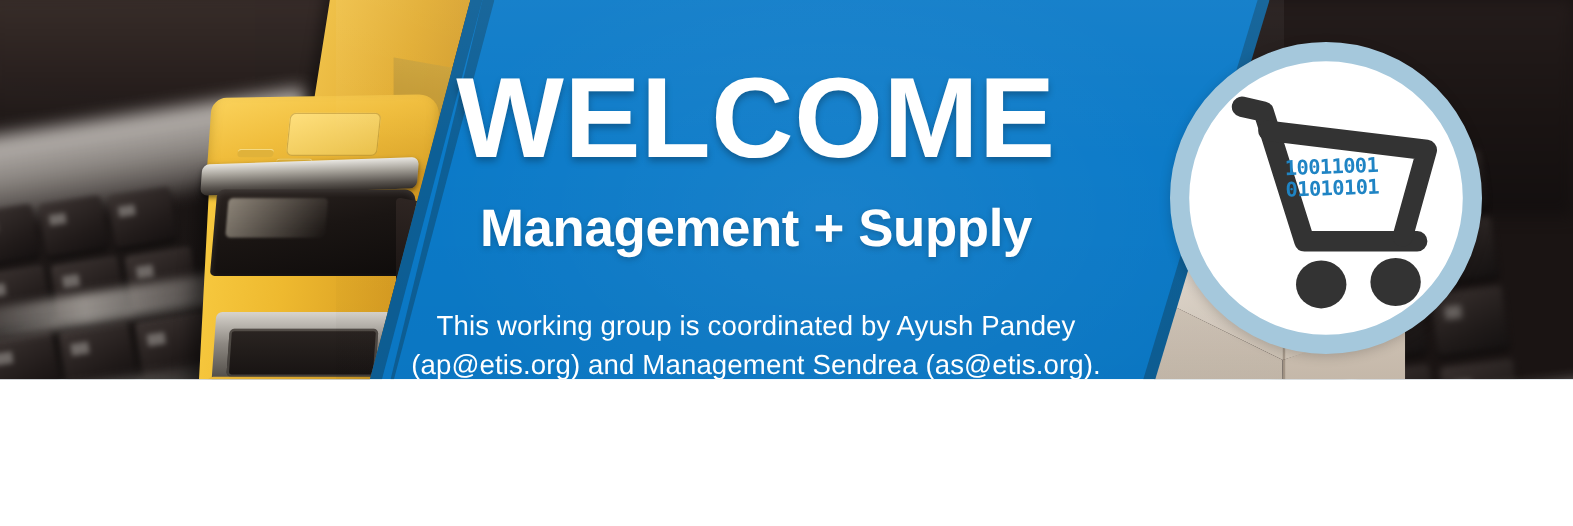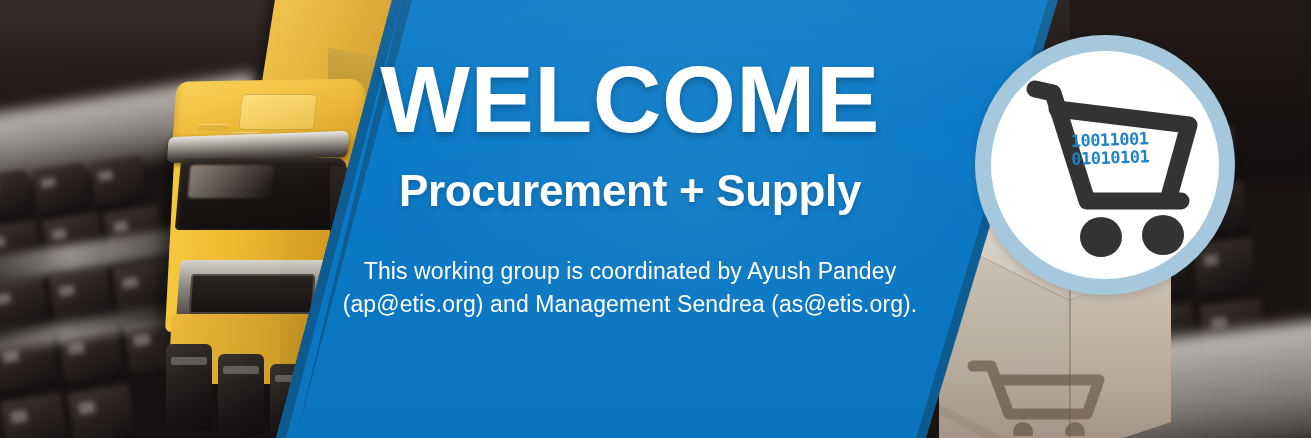--- a/index.html
+++ b/index.html
@@ -1,20 +1,20 @@
 <!DOCTYPE html>
 <html><head>
 <meta charset="utf-8">
 <style>
   html,body{margin:0;padding:0;background:#fff;}
   body{font-family:"Liberation Sans",sans-serif;}
 
   .banner{
     position:relative;
-    width:1311px;height:438px;
+    width:1311px;height:316px;
     overflow:hidden;
     background:#0B7AC8;
   }
 
   
   .photo-left{
     position:absolute;left:0;top:0;width:392px;height:438px;
     overflow:hidden;
     -webkit-clip-path:polygon(0 0, 392px 0, 276px 438px, 0 438px);
     clip-path:polygon(0 0, 392px 0, 276px 438px, 0 438px);
@@ -380,21 +380,21 @@
       <circle cx="110" cy="76" r="10" fill="#6b5a4c"></circle>
     </svg>
   </div>
 
   <div class="edge-right"></div>
   <div class="panel-shade"></div>
 
   <div class="content">
     <div class="welcome">WELCOME</div>
     <div class="subtitle">
-      <span class="l1">Procurement + Supply</span>
+      <span class="l1">Management + Supply</span>
     </div>
     <div class="body-text">
       <span>This working group is coordinated by </span><b>Ayush Pandey</b><span> (ap@etis.org) and </span><b>Management Sendrea</b><span> (as@etis.org).</span>
     </div>
   </div>
 
   <div class="badge">
     <svg viewBox="0 0 228 228">
       <g fill="none" stroke="#333333" stroke-width="17" stroke-linecap="round" stroke-linejoin="round">
         <path d="M44 38 L62 42 L96 150 L190 150"></path>

